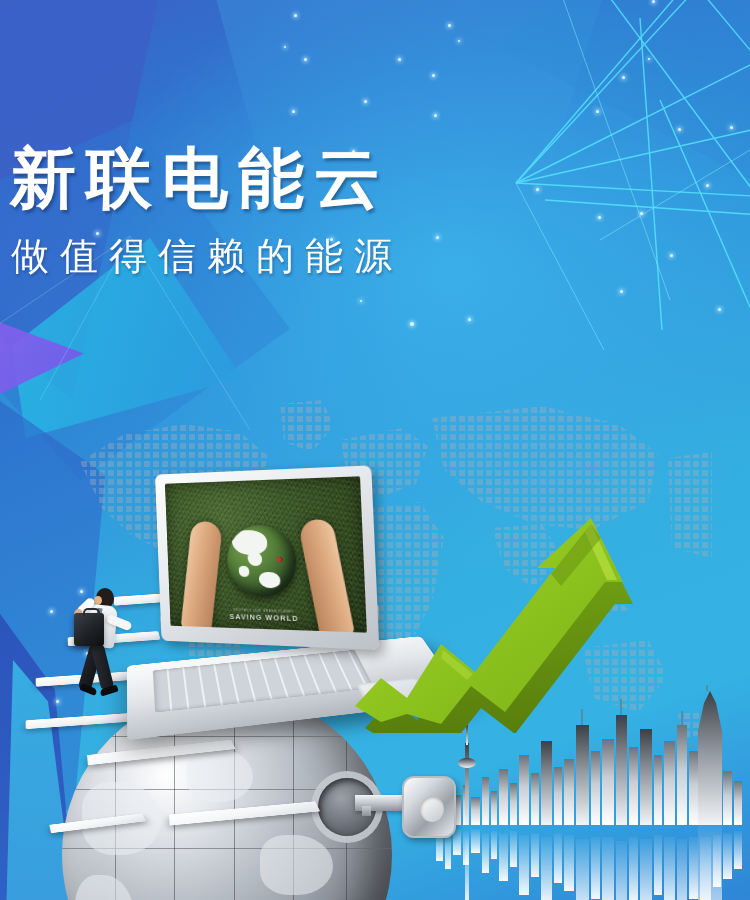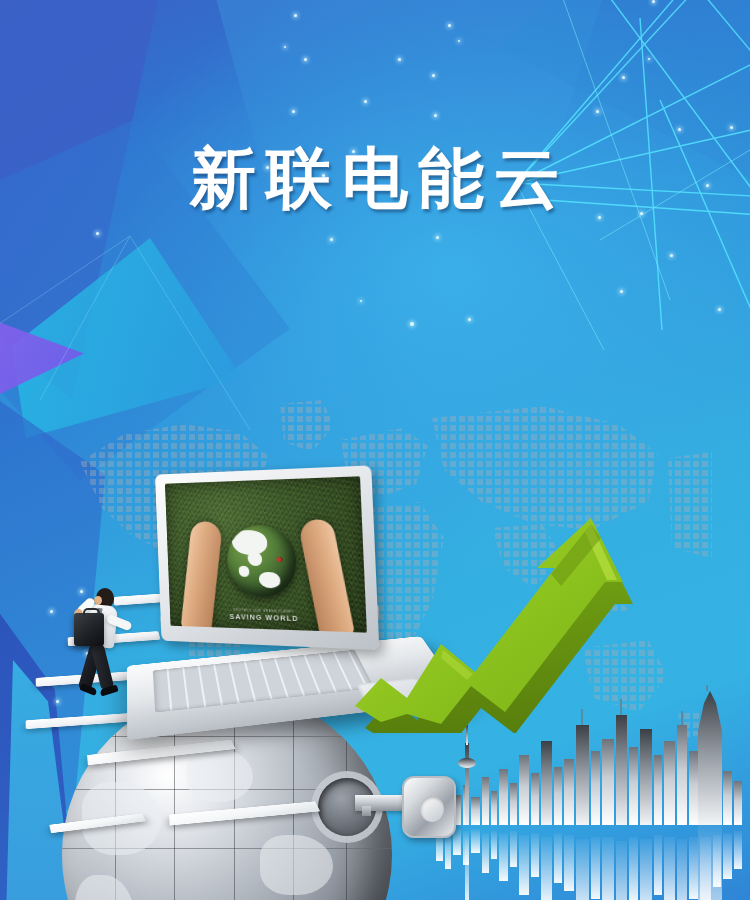--- a/index.html
+++ b/index.html
@@ -81,21 +81,21 @@
 
   
   .worldmap {
     position:absolute; left:72px; top:398px; width:640px; height:390px;
     opacity:.40;
   }
 
   
   .headline {
     position:absolute; left:0; right:0; top:140px;
-    text-align:center; z-index:40;
+    text-align:left; z-index:40;
   }
   .title-main {
     display:block;
     font-size:66px; line-height:76px; font-weight:bold; color:#ffffff;
     letter-spacing:10px; text-indent:10px;
     text-shadow:2px 3px 3px rgba(12,40,80,.45), 0 0 1px rgba(255,255,255,.6);
   }
   .title-sub {
     display:block;
     font-size:38px; line-height:52px; font-weight:normal; color:#ffffff;
@@ -390,20 +390,21 @@
 
         <path d="M606,316 L628,312 L632,336 L612,340 Z"></path>
 
         <path d="M596,60 L640,54 L640,160 L600,150 Z"></path>
       </g>
     </svg>
   </div>
 
   <div class="headline">
     <span class="title-main">新联电能云</span>
+    <span class="title-sub">做值得信赖的能源</span>
   </div>
 
   <svg class="skyline" viewBox="0 0 320 215" preserveAspectRatio="none">
     <defs>
       <linearGradient id="bldg" x1="0" y1="0" x2="0" y2="1">
         <stop offset="0%" stop-color="#6d737b"></stop>
         <stop offset="45%" stop-color="#c9ced4"></stop>
         <stop offset="100%" stop-color="#ffffff"></stop>
       </linearGradient>
       <linearGradient id="bldgDark" x1="0" y1="0" x2="0" y2="1">

